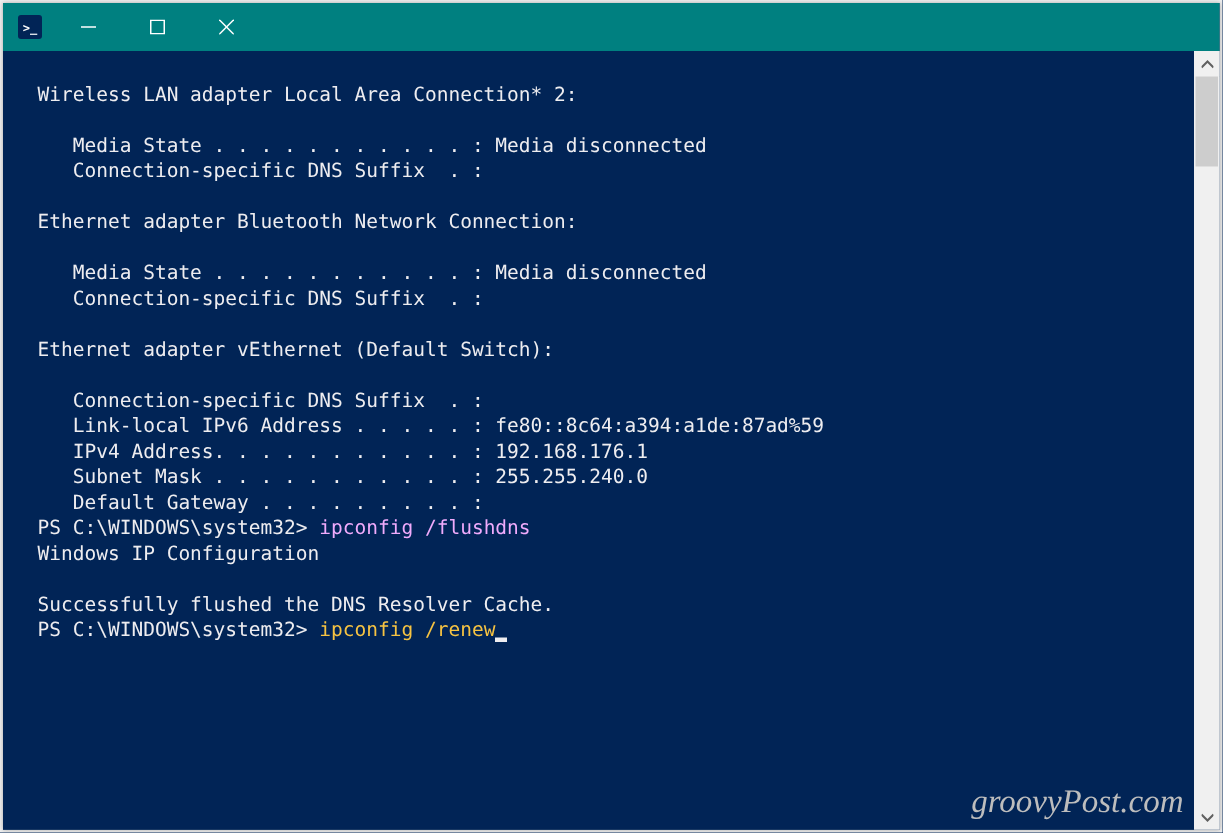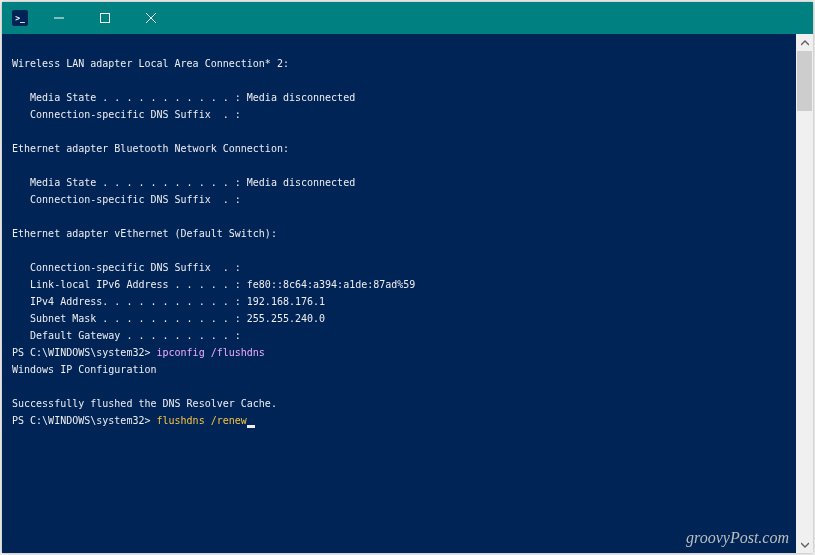--- a/index.html
+++ b/index.html
@@ -67,23 +67,23 @@
       flex: 1;
       display: flex;
       position: relative;
       background: #012456;
     }
     .console {
       flex: 1;
       background: #012456;
       color: #eeedf0;
       font-family: Consolas, monospace;
-      font-size: 10px;
+      font-size: 13px;
       line-height: 17px;
-      padding: 4px 10px;
+      padding: 4px 23px;
       white-space: pre;
       overflow: hidden;
     }
     .output-line { white-space: pre; }
     .prompt-line { white-space: pre; }
     .history-cmd { color: #f0abfc; }
     .current-cmd { color: #f6c342; }
     .cursor {
       display: inline-block;
       width: 8px;
@@ -121,21 +121,21 @@
       position: absolute;
       top: 0;
       cursor: pointer;
     }
     .watermark {
       position: absolute;
       bottom: 8px;
       right: 26px;
       font-family: Georgia, "Times New Roman", serif;
       font-style: italic;
-      font-size: 16px;
+      font-size: 22px;
       color: #bdbdbd;
       pointer-events: none;
       text-align: center;
     }
   </style>
 </head>
 <body>
 
 <div class="window">
   <div class="titlebar">
@@ -177,21 +177,21 @@
 
    Connection-specific DNS Suffix  . :
    Link-local IPv6 Address . . . . . : fe80::8c64:a394:a1de:87ad%59
    IPv4 Address. . . . . . . . . . . : 192.168.176.1
    Subnet Mask . . . . . . . . . . . : 255.255.240.0
    Default Gateway . . . . . . . . . :</span>
 <span class="prompt-line"><span>PS C:\WINDOWS\system32&gt; </span><span class="history-cmd">ipconfig /flushdns</span></span><span class="output-line">
 Windows IP Configuration
 
 Successfully flushed the DNS Resolver Cache.</span>
-<span class="prompt-line"><span>PS C:\WINDOWS\system32&gt; </span><span class="current-cmd">flushdns /renew</span><span class="cursor"></span></span></div>
+<span class="prompt-line"><span>PS C:\WINDOWS\system32&gt; </span><span class="current-cmd">ipconfig /renew</span><span class="cursor"></span></span></div>
     <div class="scrollbar">
       <div class="scroll-arrow">
         <svg width="8" height="6" viewBox="0 0 8 6">
             <polyline points="0,5 4,1 8,5" fill="none" stroke="#606060" stroke-width="1.4"></polyline>
           </svg>
       </div>
       <div class="scroll-track">
         <div class="scroll-thumb"></div>
       </div>
       <div class="scroll-arrow">

